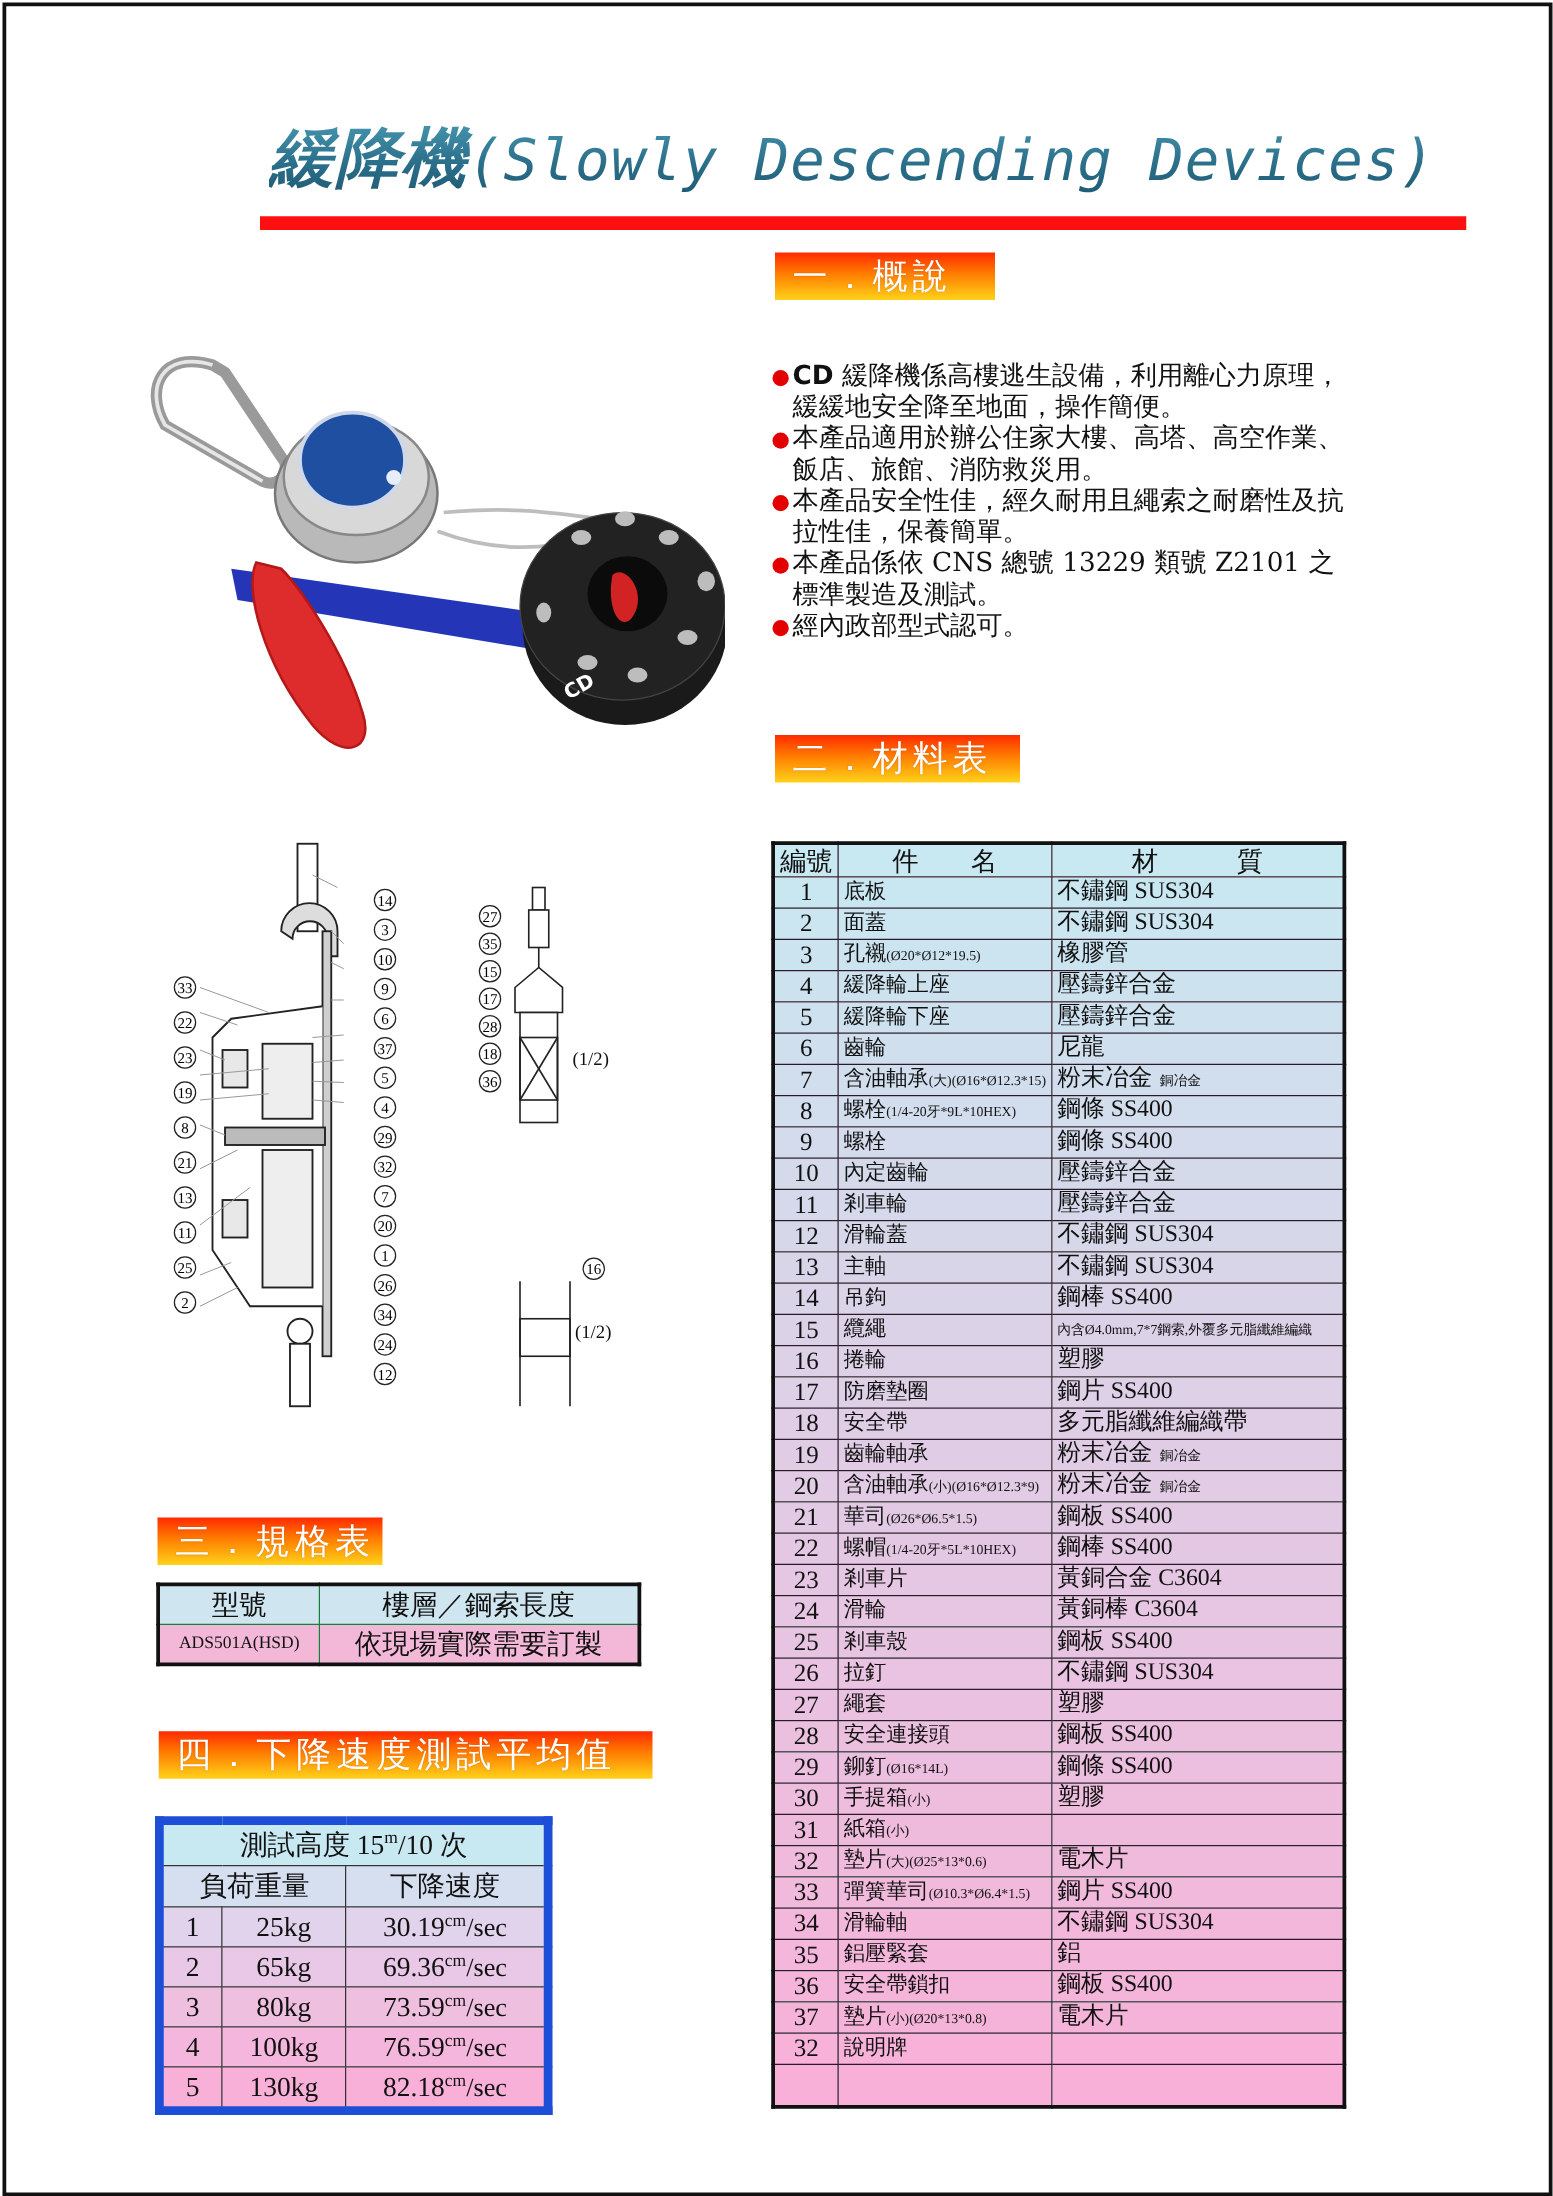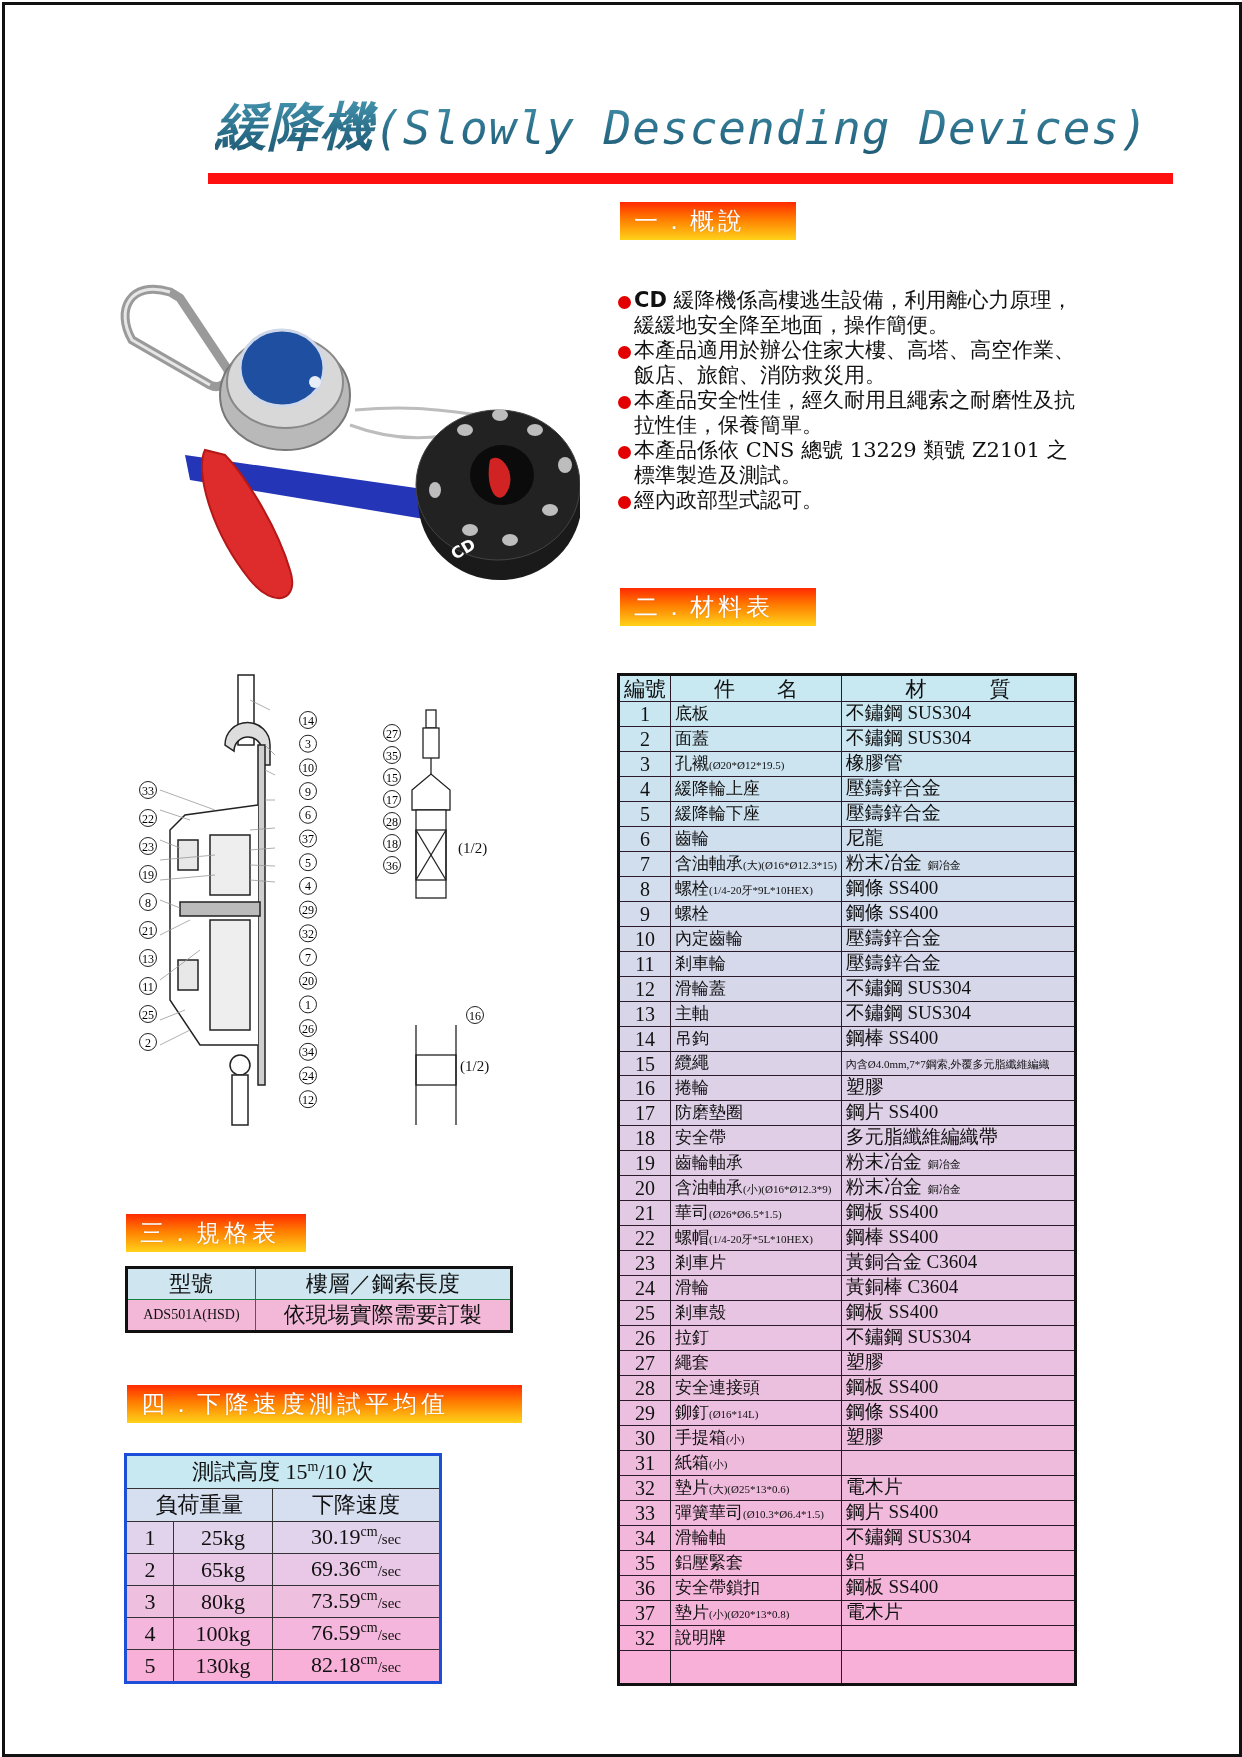--- a/index.html
+++ b/index.html
@@ -11,21 +11,21 @@
   .title { position: absolute; left: 215px; top: 92px; font-size: 52px; font-weight: bold;
            font-style: italic; letter-spacing: 1px; white-space: nowrap;
            background: linear-gradient(180deg, #4a9bb5 0%, #2b6f8a 55%, #1c5670 100%);
            -webkit-background-clip: text; background-clip: text; color: transparent;
            font-family: "DejaVu Sans Mono", monospace; }
   .title .cjk { font-family: "DejaVu Sans", sans-serif; font-style: italic; font-weight: bold; }
   .title .en { font-weight: normal; font-size: 46px; }
   .red-rule { position: absolute; left: 208px; top: 173px; width: 965px; height: 11px; background: #ff1010; }
 
   .section-tag { position: absolute; height: 38px; padding: 0 14px; display: flex; align-items: center;
-                 font-family: "DejaVu Sans", sans-serif; font-size: 24px; color: #fff; letter-spacing: 4px;
+                 font-family: "DejaVu Sans", sans-serif; font-size: 28px; color: #fff; letter-spacing: 4px;
                  background: linear-gradient(180deg, #ff2a00 0%, #ff7d00 45%, #ffd21a 100%);
                  text-shadow: 0 0 1px rgba(150,60,0,0.5); white-space: nowrap; }
 
   .overview { position: absolute; left: 618px; top: 288px; width: 560px; font-size: 21px; line-height: 25px; }
   .overview .item { position: relative; padding-left: 16px; }
   .overview .bullet { position: absolute; left: 0; top: 8px; width: 13px; height: 13px; border-radius: 50%; background: #e30000; }
   .overview .brand { font-family: "DejaVu Sans", sans-serif; font-weight: bold; }
 
   .photo { position: absolute; left: 110px; top: 270px; width: 470px; height: 350px; }
 
@@ -39,25 +39,25 @@
   .mat-table td.name { font-size: 17px; width: 150px; }
   .mat-table td.name small { font-size: 11px; }
   .mat-table td.mat { font-size: 19px; }
   .mat-table td.mat small { font-size: 11px; margin-left: 6px; }
   .mat-table td.mat.tiny { font-size: 11px; }
 
   .spec-table { position: absolute; left: 125px; top: 1266px; width: 388px; border: 3px solid #111; }
   .spec-table td, .spec-table th { border: 1px solid #15803d; font-weight: normal; font-size: 22px; text-align: center; height: 27px; padding: 0 2px; }
   .spec-table td.model { font-family: "Liberation Serif", serif; font-size: 14px; }
 
-  .speed-table { position: absolute; left: 124px; top: 1453px; width: 318px; border: 3px solid #1d4ed8; }
+  .speed-table { position: absolute; left: 124px; top: 1453px; width: 318px; border: 7px solid #1d4ed8; }
   .speed-table td, .speed-table th { border: 1px solid #333; font-weight: normal; font-size: 22px; text-align: center; height: 29px;
                                     font-family: "Liberation Serif", serif; }
   .speed-table sup { font-size: 14px; }
-  .speed-table .unit-sec { font-size: 15px; }
+  .speed-table .unit-sec { font-size: 21px; }
 
   .diagram { position: absolute; left: 120px; top: 670px; width: 400px; height: 460px; }
   .callout { font-family: "Liberation Serif", serif; font-size: 14px; }
   .half-label { position: absolute; font-family: "Liberation Serif", serif; font-size: 15px; }
 </style>
 </head>
 <body>
 
 <div class="page-border"></div>
 

